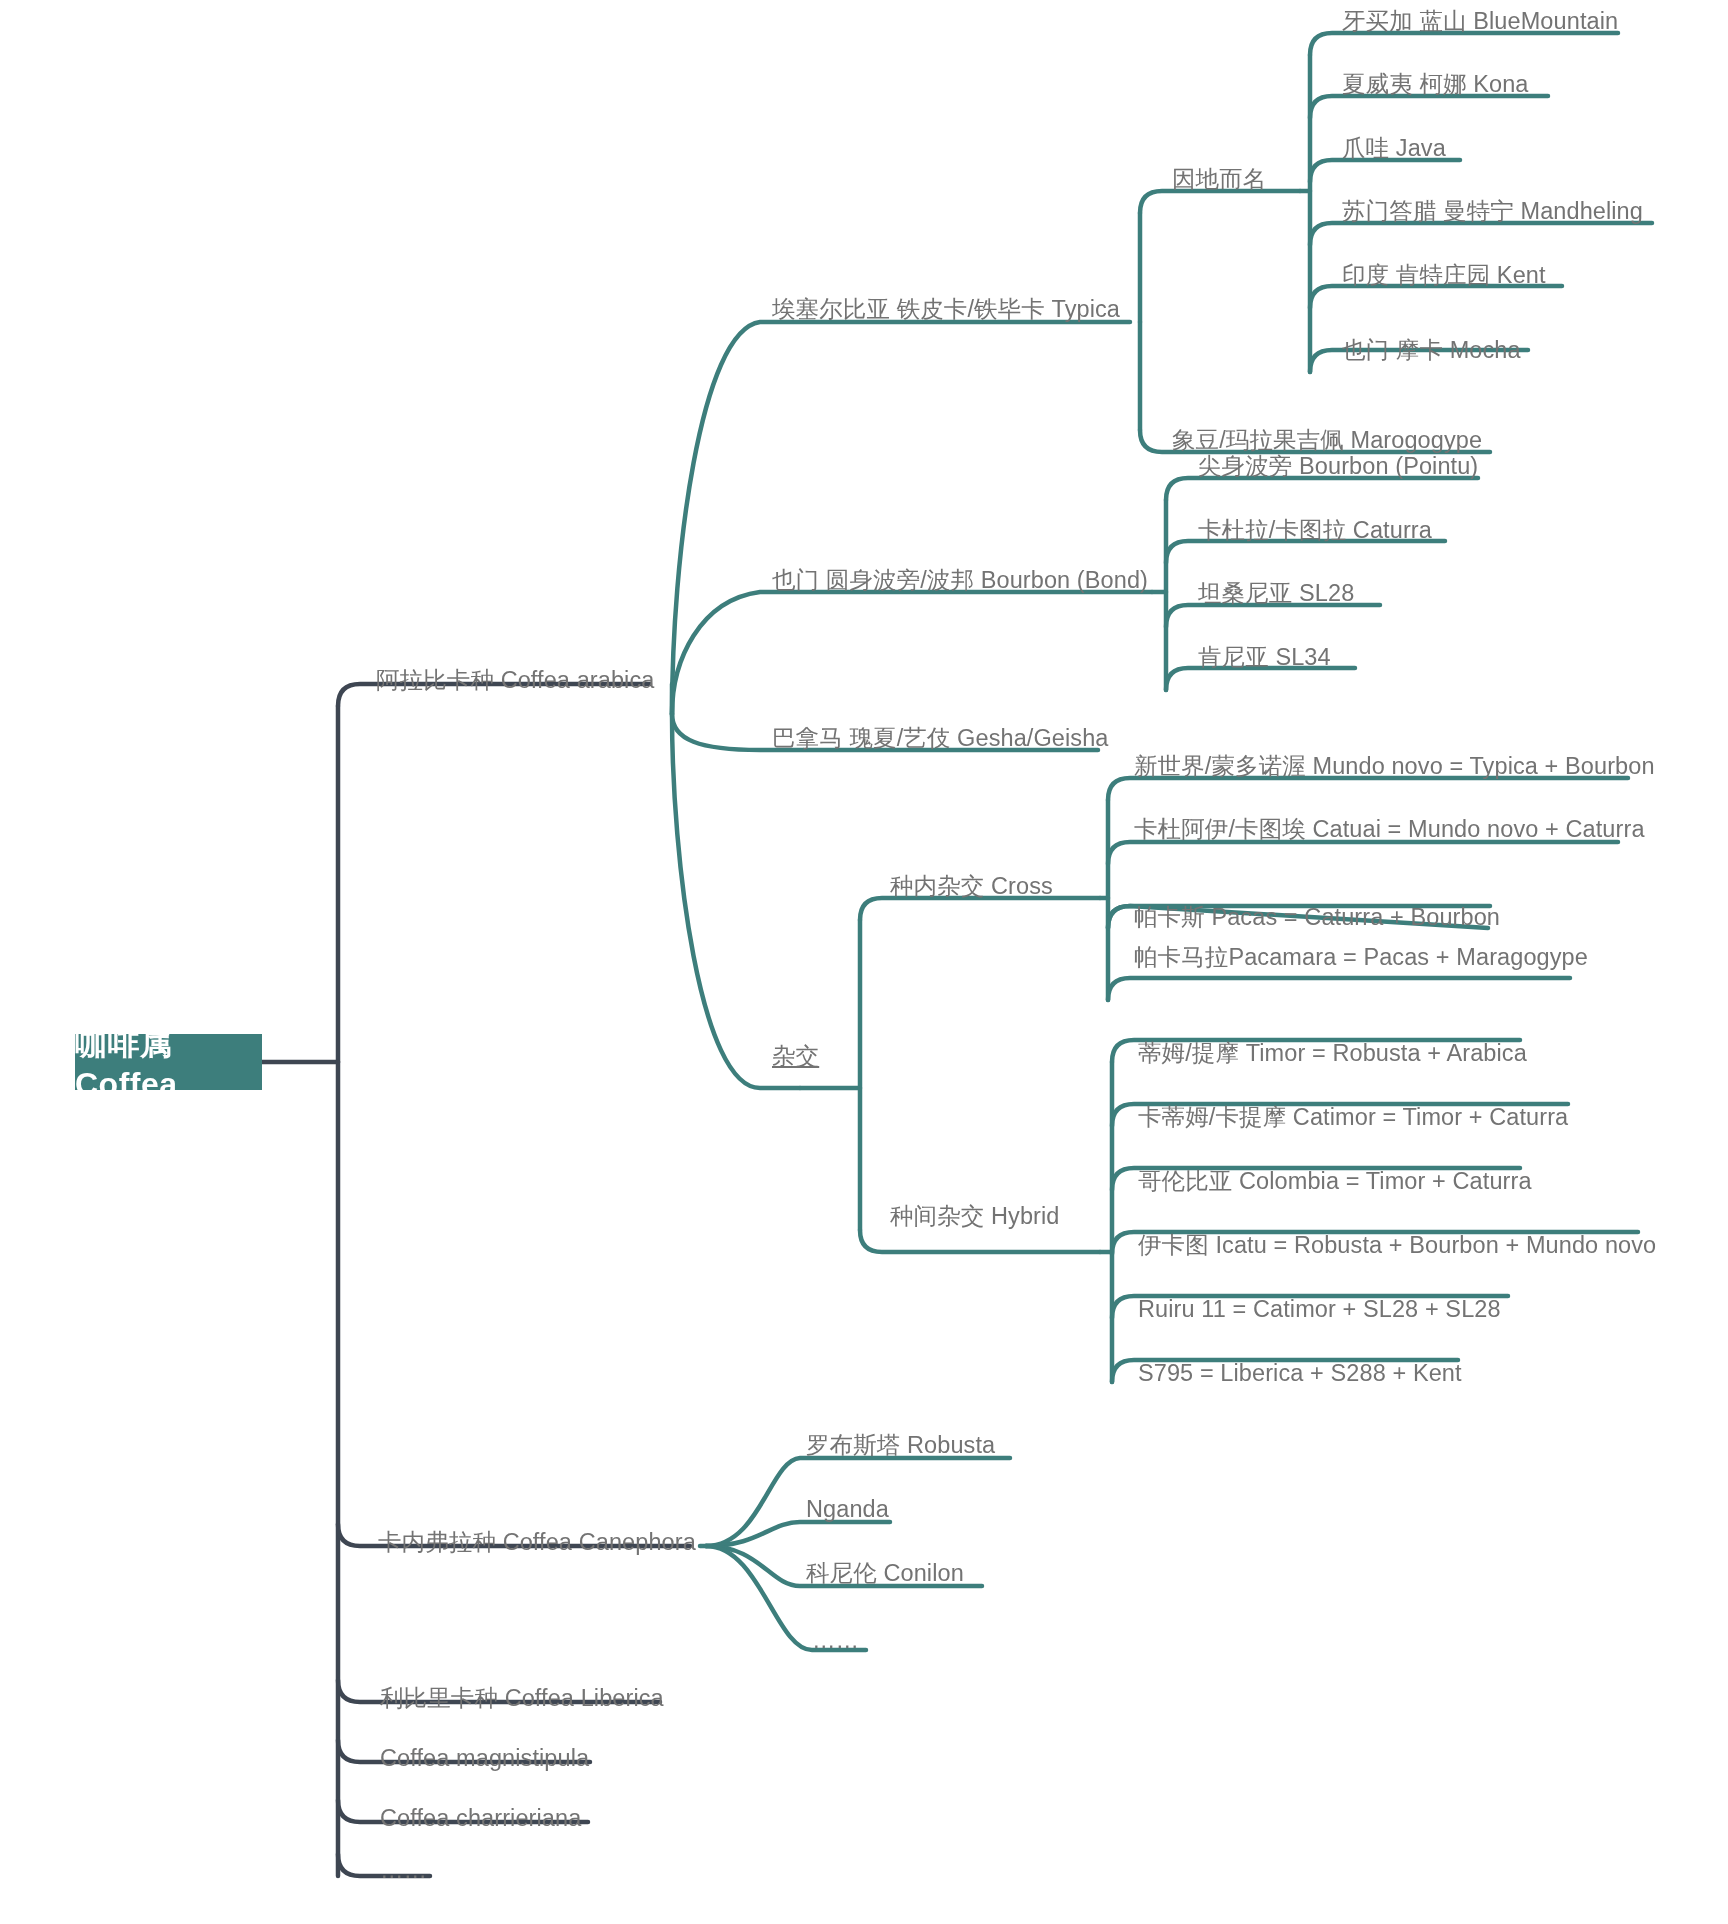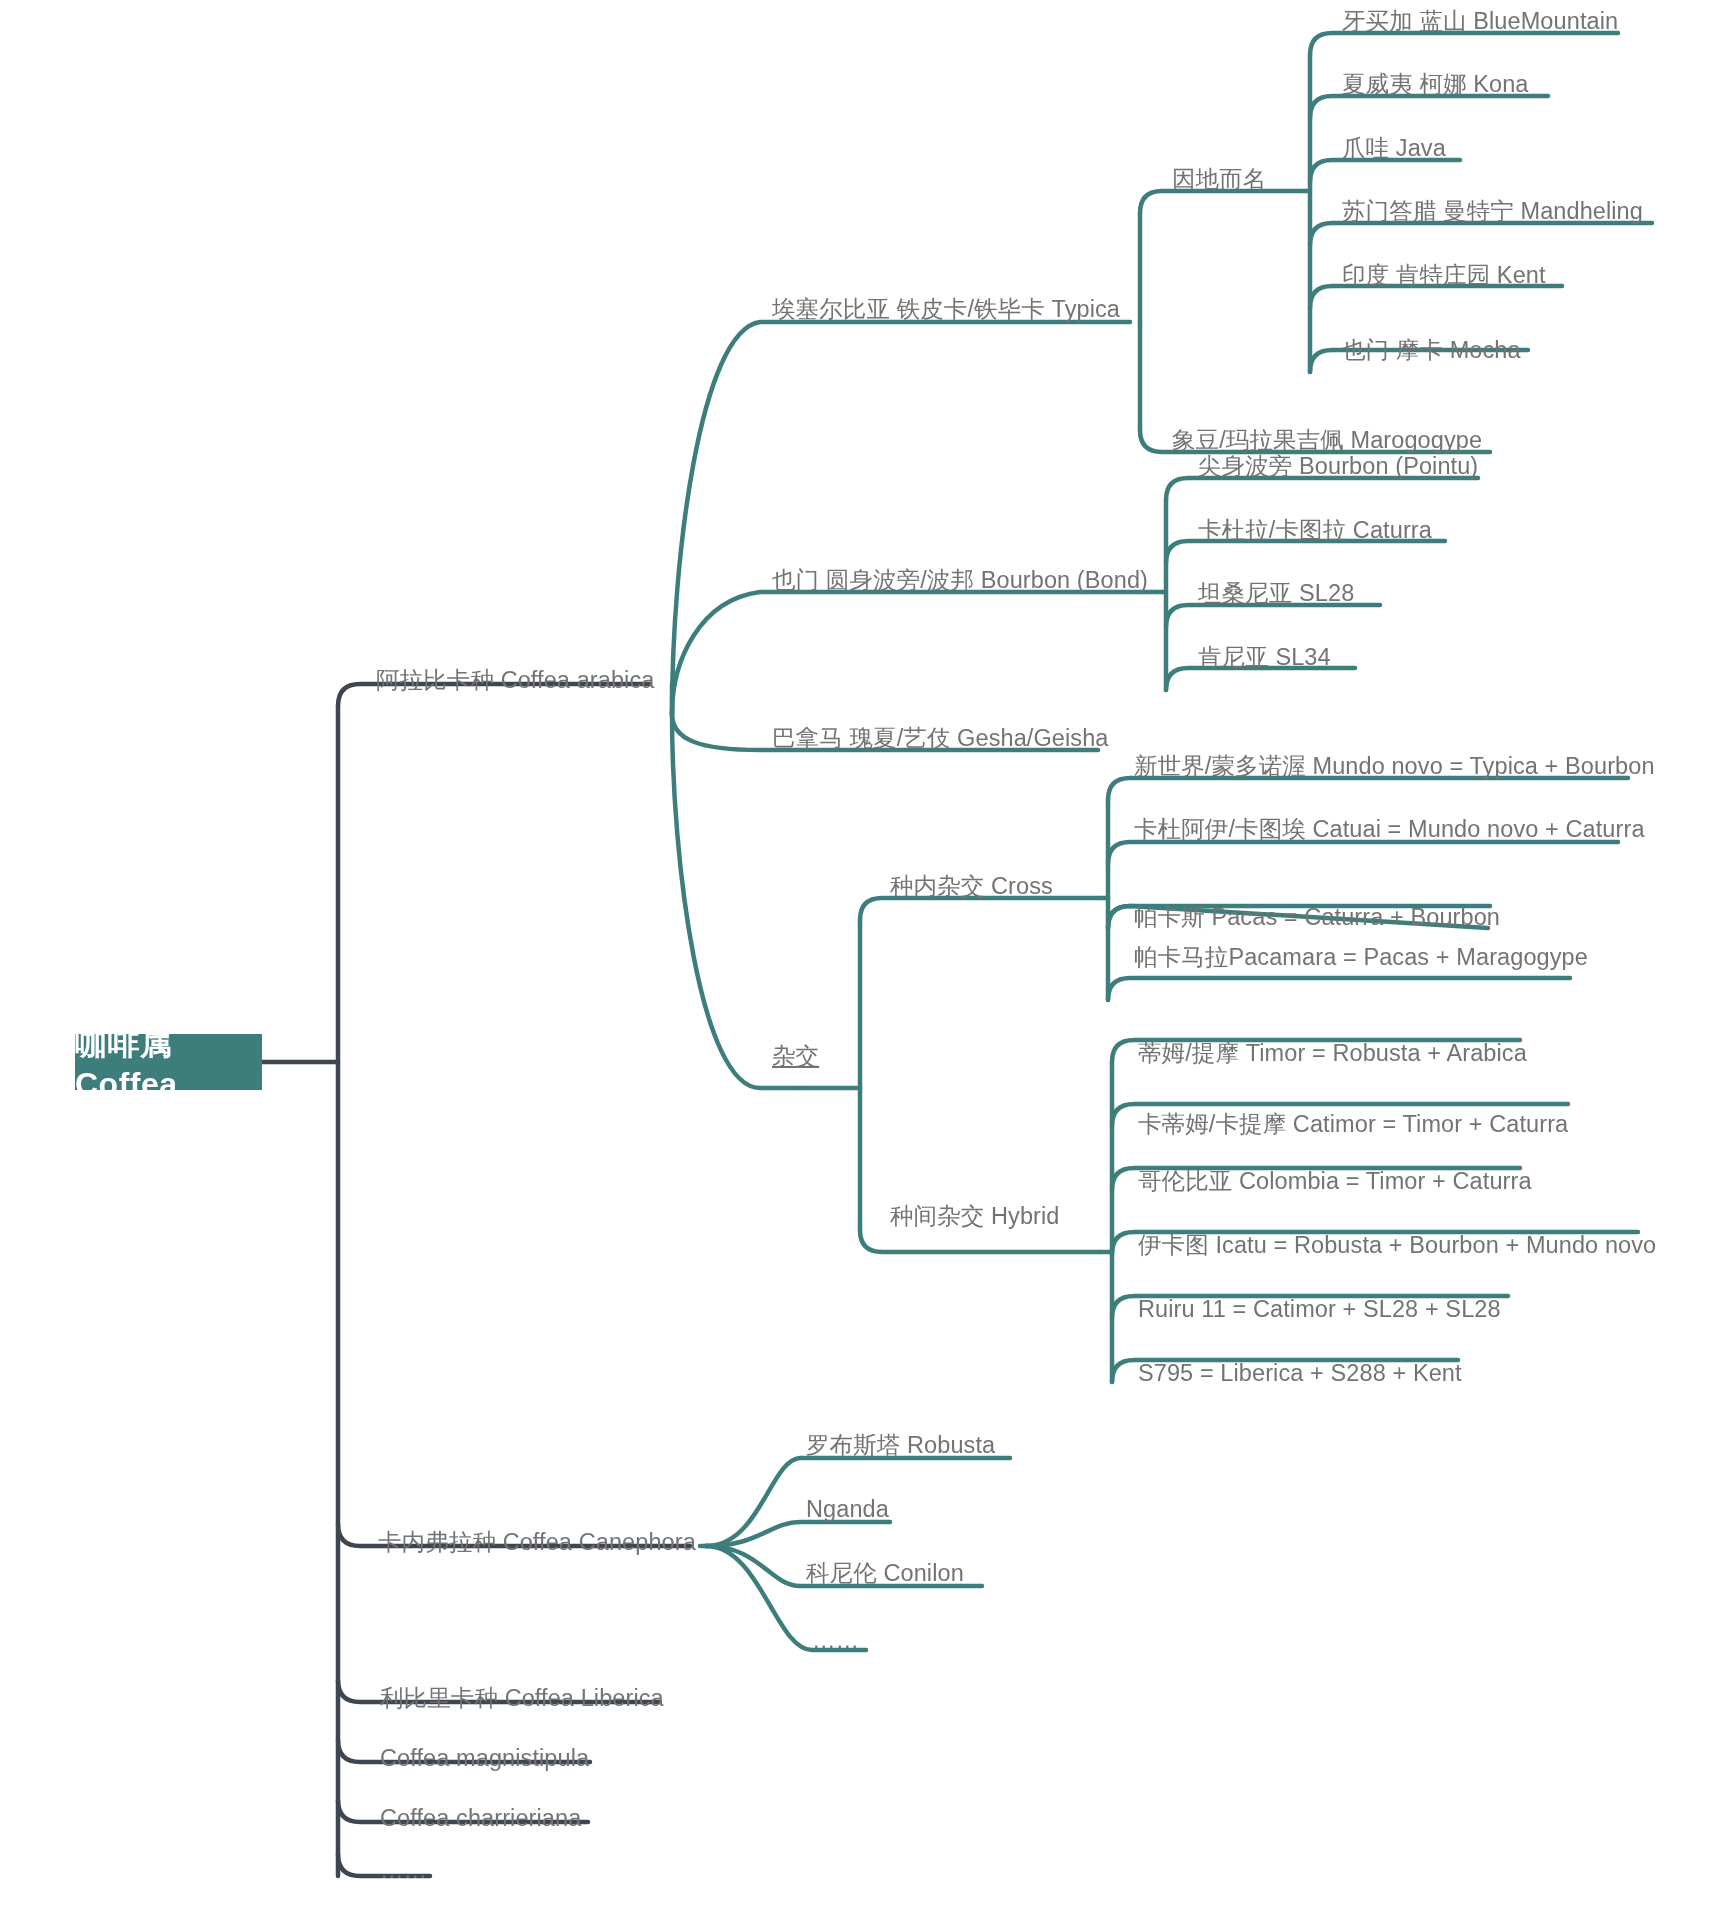--- a/index.html
+++ b/index.html
@@ -165,21 +165,21 @@
 
   <div class="node-label" style="left:1134px;top:946px;">
     <span>帕卡马拉Pacamara = Pacas + Maragogype</span></div>
 
   <div class="node-label" style="left:890px;top:1205px;">
     <span>种间杂交 Hybrid</span></div>
 
   <div class="node-label" style="left:1138px;top:1042px;">
     <span>蒂姆/提摩 Timor = Robusta + Arabica</span></div>
 
-  <div class="node-label" style="left:1138px;top:1106px;margin-top:7px;">
+  <div class="node-label" style="left:1138px;top:1106px;">
     <span>卡蒂姆/卡提摩 Catimor = Timor + Caturra</span></div>
 
   <div class="node-label" style="left:1138px;top:1170px;">
     <span>哥伦比亚 Colombia = Timor + Caturra</span></div>
 
   <div class="node-label" style="left:1138px;top:1234px;">
     <span>伊卡图 Icatu = Robusta + Bourbon + Mundo novo</span></div>
 
   <div class="node-label" style="left:1138px;top:1298px;">
     <span>Ruiru 11 = Catimor + SL28 + SL28</span></div>

